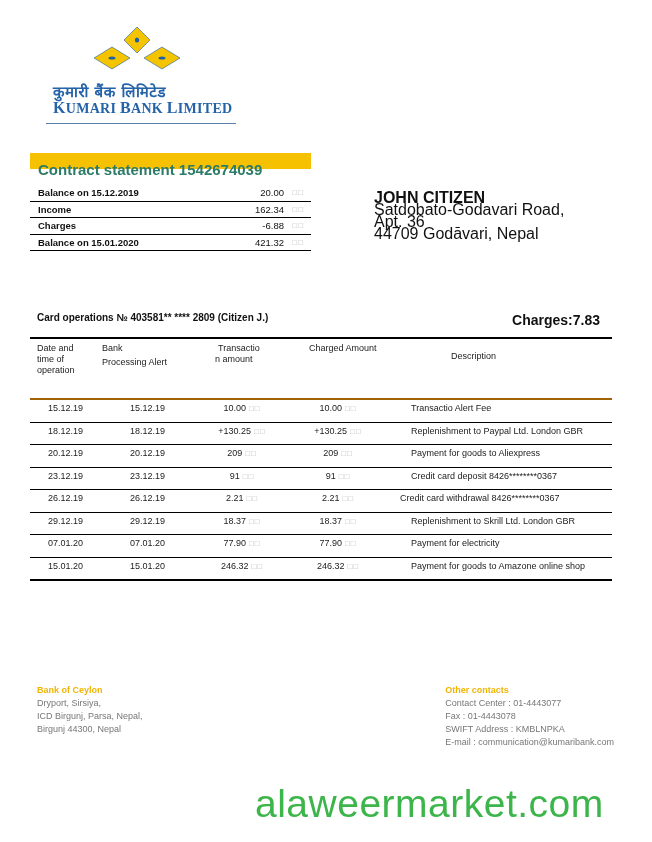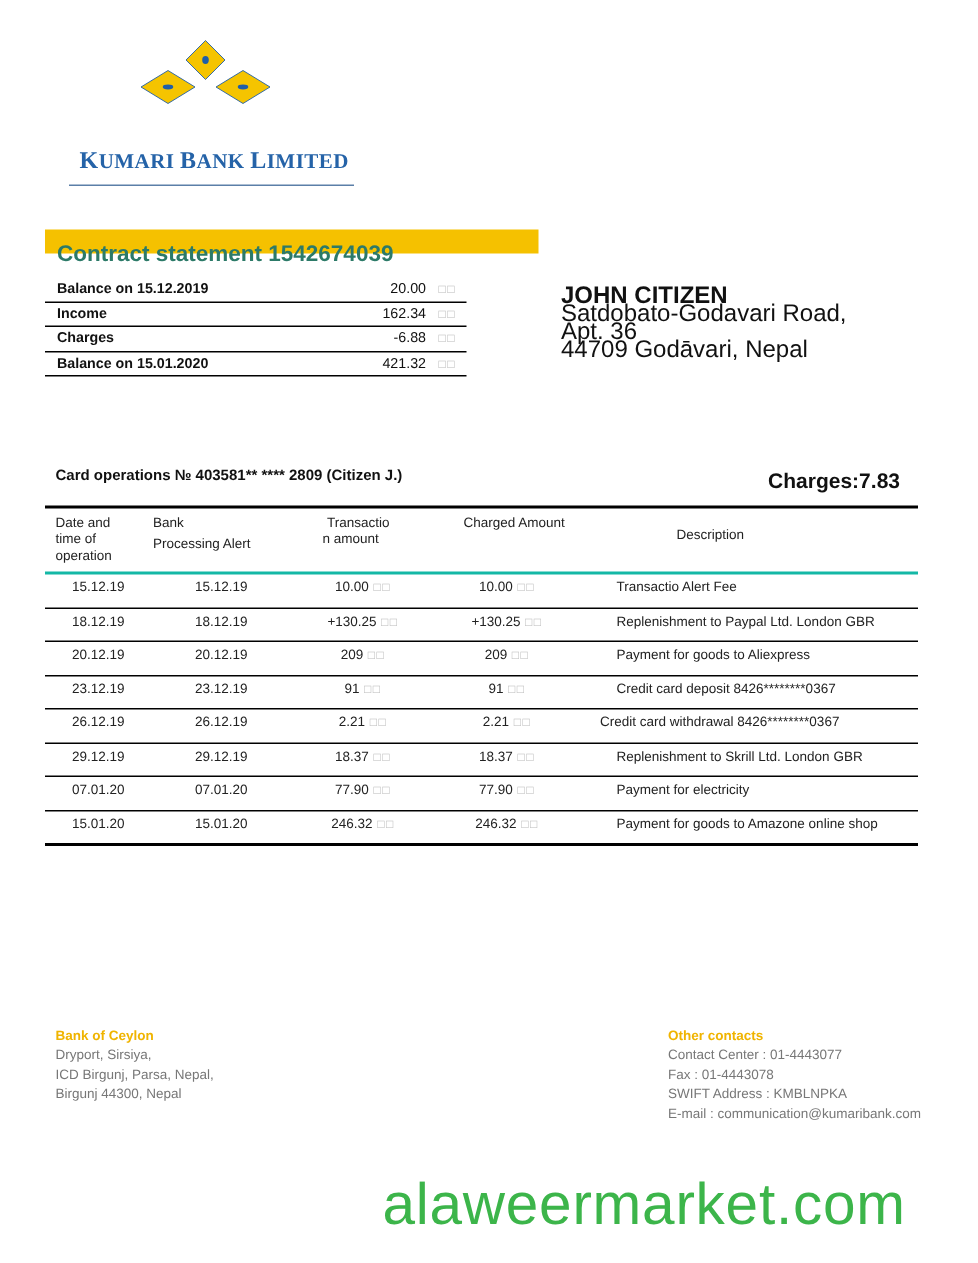--- a/index.html
+++ b/index.html
@@ -8,44 +8,44 @@
 
   
   .logo { left: 44px; top: 25px; width: 195px; height: 100px; }
   .logo svg { position: absolute; left: 38px; top: 0; }
   .logo-hindi { position: absolute; left: 9px; top: 56px; font-family: "DejaVu Sans", sans-serif; font-size: 15px; font-weight: bold; color: #2563a8; letter-spacing: 0.5px; white-space: nowrap; }
   .logo-name { position: absolute; left: 9px; top: 74px; font-family: "Liberation Serif", serif; font-size: 14px; font-weight: bold; color: #2563a8; letter-spacing: 0.3px; white-space: nowrap; }
   .logo-name .big { font-size: 16px; }
   .logo-rule { position: absolute; left: 2px; top: 98px; width: 190px; height: 1px; background: #5b7fa8; }
 
   
-  .contract-title { left: 30px; top: 153px; width: 281px; height: 16px; background: #f5c100; padding-left: 48px; }
+  .contract-title { left: 30px; top: 153px; width: 281px; height: 16px; background: #f5c100; }
   .contract-title span { position: absolute; left: 8px; top: 8px; font-size: 15px; font-weight: bold; color: #2c7a68; white-space: nowrap; }
   .summary { left: 30px; top: 185px; width: 281px; }
   .summary-row { position: relative; height: 15.5px; border-bottom: 1px solid #000; font-size: 9.5px; }
   .summary-row .lbl { position: absolute; left: 8px; top: 2px; font-weight: bold; white-space: nowrap; }
   .summary-row .val { position: absolute; right: 27px; top: 2px; white-space: nowrap; }
   .summary-row .cur, .tbox { color: #bbb; font-size: 8px; letter-spacing: 1px; }
   .summary-row .cur { position: absolute; right: 7px; top: 3px; }
 
   
   .recipient { left: 374px; top: 192px; font-size: 16px; line-height: 12px; }
   .recipient .name { font-weight: bold; }
 
   
   .card-ops { left: 37px; top: 312px; font-size: 10px; font-weight: bold; white-space: nowrap; }
   .charges { right: 52px; top: 312px; font-size: 14px; font-weight: bold; white-space: nowrap; }
 
   
   .tbl { left: 30px; top: 337px; width: 582px; }
   .thick-line { height: 2px; background: #000; }
-  .thead { position: relative; height: 42px; font-size: 9px; color: #222; }
+  .thead { position: relative; height: 59px; font-size: 9px; color: #222; }
   .thead div { position: absolute; line-height: 11px; }
   .trow { position: relative; height: 21.5px; border-top: 1.5px solid #000; font-size: 9px; color: #222; }
-  .trow:first-of-type { border-top: 2px solid #14b8a6; }
+  .trow:first-of-type { border-top: 2px solid #a16207; }
   .trow div { position: absolute; top: 3px; white-space: nowrap; }
   .tbl-end { height: 1.5px; background: #000; }
 
   
   .footer-left { left: 37px; top: 684px; font-size: 9px; line-height: 13px; color: #777; }
   .footer-title { color: #f0b400; font-weight: bold; }
   .footer-right { right: 38px; top: 684px; font-size: 9px; line-height: 13px; color: #777; }
 
   .watermark { left: 255px; top: 782px; font-size: 39px; font-weight: normal; color: #3cb54a; letter-spacing: 0.5px; white-space: nowrap; }
 </style>
@@ -54,20 +54,21 @@
 
 <div class="abs logo">
   <svg width="110" height="50" viewBox="0 0 110 50">
     <polygon points="55,2 68,15 55,28 42,15" fill="#f5c400" stroke="#1f5fa8" stroke-width="0.6"></polygon>
     <ellipse cx="55" cy="15" rx="2.2" ry="2.6" fill="#1f5fa8"></ellipse>
     <polygon points="30,22 48,33 30,44 12,33" fill="#f5c400" stroke="#1f5fa8" stroke-width="0.6"></polygon>
     <ellipse cx="30" cy="33" rx="3.5" ry="1.6" fill="#1f5fa8"></ellipse>
     <polygon points="80,22 98,33 80,44 62,33" fill="#f5c400" stroke="#1f5fa8" stroke-width="0.6"></polygon>
     <ellipse cx="80" cy="33" rx="3.5" ry="1.6" fill="#1f5fa8"></ellipse>
   </svg>
+  <div class="logo-hindi">कुमारी बैंक लिमिटेड</div>
   <div class="logo-name"><span class="big">K</span><span>UMARI </span><span class="big">B</span><span>ANK </span><span class="big">L</span><span>IMITED</span></div>
   <div class="logo-rule"></div>
 </div>
 
 <div class="abs contract-title">
   <span>Contract statement 1542674039</span>
 </div>
 <div class="abs summary">
   <div class="summary-row">
     <span class="lbl">Balance on  15.12.2019</span>

